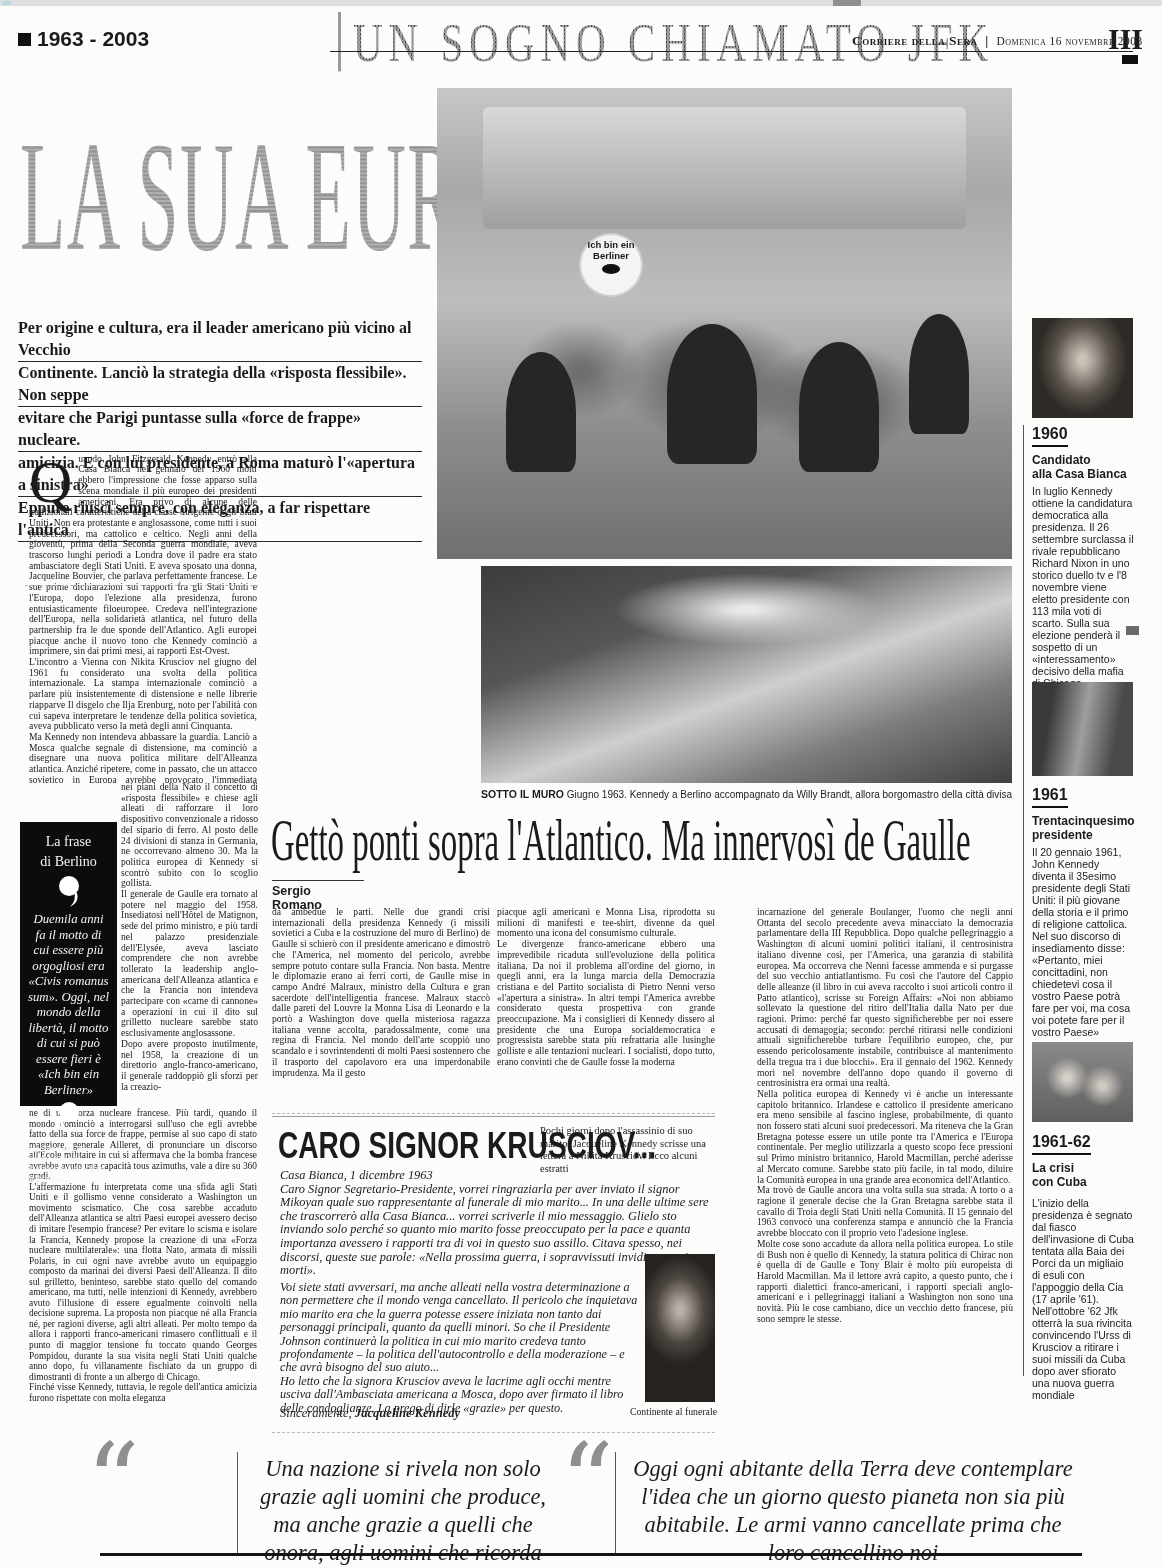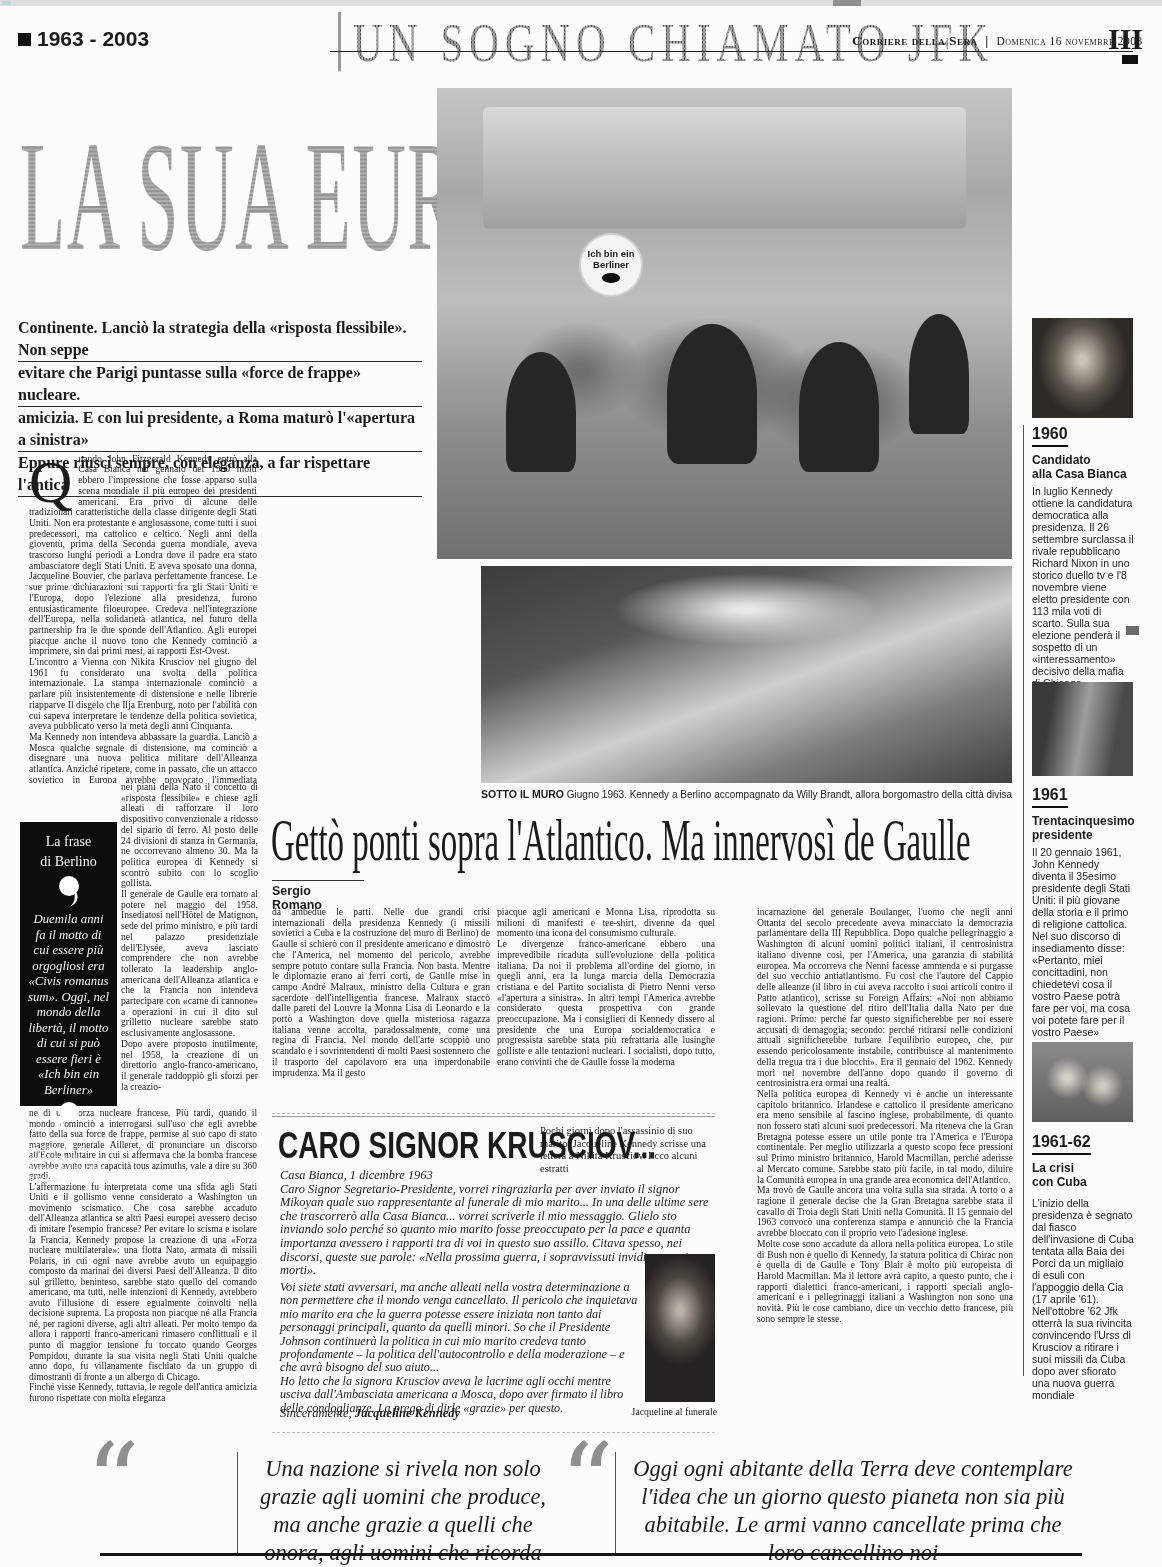--- a/index.html
+++ b/index.html
@@ -46,21 +46,21 @@
        radial-gradient(140px 90px at 48% 62%, #22222288 10%, transparent 70%),
        radial-gradient(120px 80px at 70% 66%, #1a1a1a77 10%, transparent 70%),
        radial-gradient(90px 70px at 25% 60%, #22222266 10%, transparent 70%),
        linear-gradient(180deg,#c6c6c6 0%,#a8a8a8 22%,#bdbdbd 45%,#8e8e8e 72%,#6f6f6f 100%);}
   .bus{position:absolute;left:8%;top:4%;width:84%;height:26%;background:
        linear-gradient(180deg,#d8d8d8,#b9b9b9 55%,#9f9f9f);border-radius:6px;}
   .fig{position:absolute;border-radius:50% 50% 12% 12%;background:#262626;}
   .badge{left:581px;top:235px;width:60px;height:60px;border-radius:50%;background:#f4f4f2;
          box-shadow:0 0 0 2px #d0d0d0;text-align:center;
          font-family:"Liberation Sans",sans-serif;font-weight:bold;font-size:9.5px;
-         line-height:10.5px;padding-top:14px;box-sizing:border-box;}
+         line-height:10.5px;padding-top:5px;box-sizing:border-box;}
   .badge .dot{display:block;width:18px;height:10px;background:#111;border-radius:50%;
               margin:3px auto 0;}
   .photo-car{left:481px;top:566px;width:531px;height:217px;
      background:
        radial-gradient(220px 60px at 50% 20%, #e9e9e9 5%, transparent 60%),
        linear-gradient(160deg,#3c3c3c 0%,#565656 30%,#cfcfcf 55%,#7d7d7d 75%,#404040 100%);}
   .caption{left:481px;top:788px;width:533px;font-family:Liberation Sans, sans-serif;
            font-size:10px;line-height:12px;}
   .caption b{font-size:10.5px;}
   
@@ -134,20 +134,21 @@
     <span class="paper-date">Domenica 16 novembre 2003</span>
   </div>
   <div class="abs roman">III</div>
   <div class="abs head-rule"></div>
   <div class="abs print-mark1"></div>
   <div class="abs print-mark2"></div>
 
   <div class="abs bigtitle halftone">LA SUA EUROPA</div>
 
   <div class="abs standfirst">
+    <div class="ln">Per origine e cultura, era il leader americano più vicino al Vecchio</div>
     <div class="ln">Continente. Lanciò la strategia della «risposta flessibile». Non seppe</div>
     <div class="ln">evitare che Parigi puntasse sulla «force de frappe» nucleare.</div>
     <div class="ln">amicizia. E con lui presidente, a Roma maturò l'«apertura a sinistra»</div>
     <div class="ln">Eppure riuscì sempre, con eleganza, a far rispettare l'antica</div>
   </div>
 
   <div class="abs photo photo-main">
     <div class="bus"></div>
     <div class="fig" style="left:40%;top:50%;width:90px;height:140px;"></div>
     <div class="fig" style="left:63%;top:54%;width:80px;height:130px;"></div>
@@ -209,21 +210,21 @@
   <div class="abs dashes" style="left:272px;top:1113px;width:443px;"></div>
 
   <div class="abs lbox">
     <div class="lbox-title">CARO SIGNOR KRUSCIOV...</div>
     <div class="lbox-intro">Pochi giorni dopo l'assassinio di suo marito, Jacqueline Kennedy scrisse una lettera a Nikita Krusciov. Ecco alcuni estratti</div>
     <div class="lbox-body">Casa Bianca, 1 dicembre 1963
 Caro Signor Segretario-Presidente, vorrei ringraziarla per aver inviato il signor Mikoyan quale suo rappresentante al funerale di mio marito... In una delle ultime sere che trascorrerò alla Casa Bianca... vorrei scriverle il mio messaggio. Glielo sto inviando solo perché so quanto mio marito fosse preoccupato per la pace e quanta importanza avessero i rapporti tra di voi in questo suo assillo. Citava spesso, nei discorsi, queste sue parole: «Nella prossima guerra, i sopravvissuti invidieranno i morti».</div>
     <div class="lbox-body2">Voi siete stati avversari, ma anche alleati nella vostra determinazione a non permettere che il mondo venga cancellato. Il pericolo che inquietava mio marito era che la guerra potesse essere iniziata non tanto dai personaggi principali, quanto da quelli minori. So che il Presidente Johnson continuerà la politica in cui mio marito credeva tanto profondamente – la politica dell'autocontrollo e della moderazione – e che avrà bisogno del suo aiuto...
 Ho letto che la signora Krusciov aveva le lacrime agli occhi mentre usciva dall'Ambasciata americana a Mosca, dopo aver firmato il libro delle condoglianze. La prego di dirle «grazie» per questo.</div>
     <div class="lbox-photo"></div>
-    <div class="lbox-pcap">Jacqueline al funerale</div>
+    <div class="lbox-pcap">Continente al funerale</div>
     <div class="lbox-sig">
       <span>Sinceramente, </span><b>Jacqueline Kennedy</b>
     </div>
   </div>
   <div class="abs dashes" style="left:272px;top:1432px;width:443px;"></div>
 
   <div class="abs tl-rule"></div>
   <div class="abs photo tl-photo" style="left:1032px;top:318px;height:100px;background:radial-gradient(45px 55px at 50% 42%, #c9c2b8 8%, #5a544c 62%, #2e2a26 100%);"></div>
 
   <div class="abs tl" style="left:1032px;top:425px;width:102px;">

